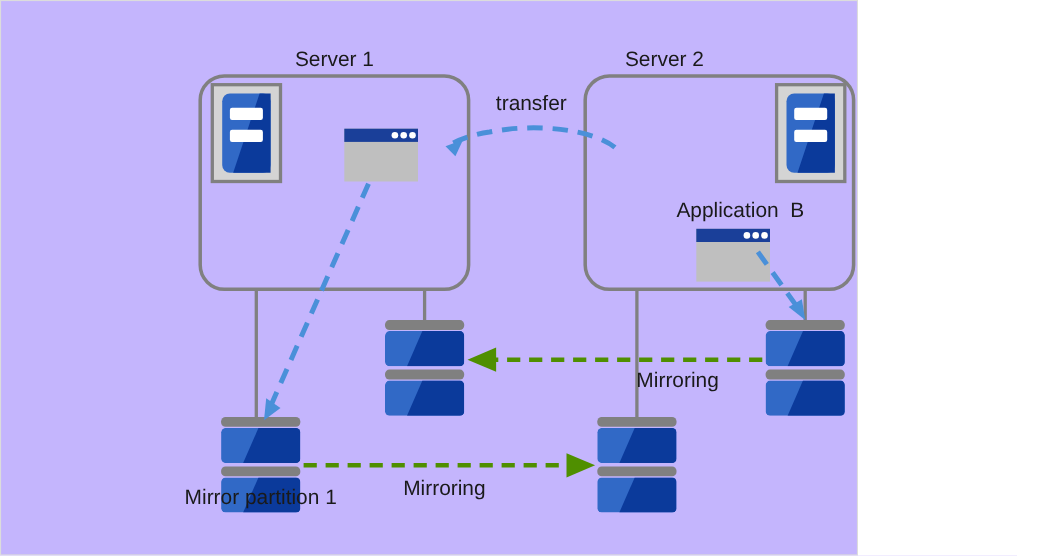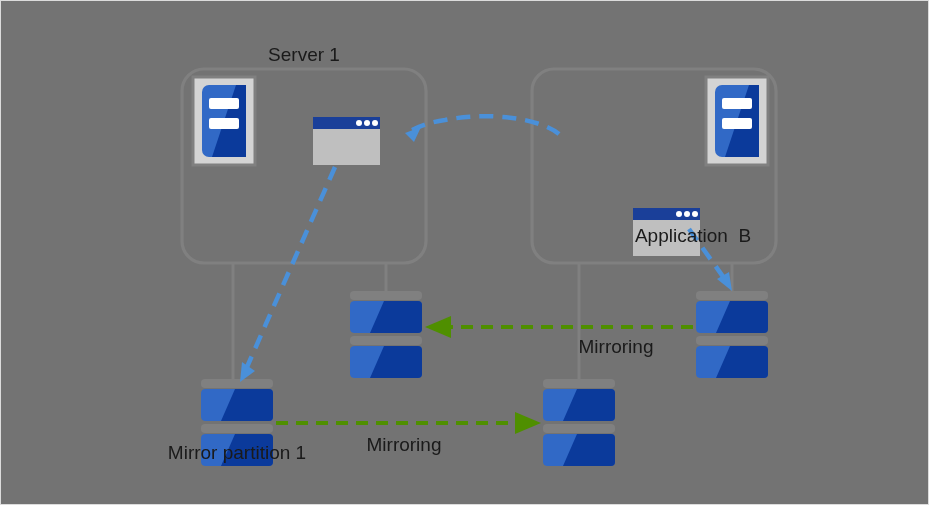--- a/index.html
+++ b/index.html
@@ -5,23 +5,23 @@
   html, body {
     margin: 0;
     padding: 0;
     background: #ffffff;
   }
   body {
     font-family: "Liberation Sans", sans-serif;
   }
   #canvas {
     position: relative;
-    width: 929px;
+    width: 780px;
     height: 505px;
-    background: #737373;
+    background: #c4b5fd;
     border: 1px solid #dcdcdc;
     box-sizing: border-box;
     overflow: hidden;
   }
   #vec {
     position: absolute;
     left: 0;
     top: 0;
     width: 948px;
     height: 505px;
@@ -178,24 +178,26 @@
     </g>
 
     <g>
       <line x1="275" y1="422" x2="516" y2="422" stroke="#4f8f00" stroke-width="4" stroke-dasharray="12 8"></line>
       <path d="M 540 422 L 514 411 L 514 433 Z" fill="#4f8f00"></path>
     </g>
   </svg>
 
   <div class="lbl center" style="left:253px; top:42px; width:100px;">Server 1</div>
 
-
-
-  <div class="lbl center" style="left:612px; top:179px; width:160px;margin-top:44px;">Application  B</div>
-
+  <div class="lbl center" style="left:553px; top:42px; width:100px;">Server 2</div>
+
+
+  <div class="lbl center" style="left:592px; top:179px; width:160px;">Application  B</div>
+
+  <div class="lbl center" style="left:427px; top:82px; width:110px;">transfer</div>
 
   <div class="lbl center" style="left:545px; top:334px; width:140px;">Mirroring</div>
 
   <div class="lbl center" style="left:333px; top:432px; width:140px;">Mirroring</div>
 
   <div class="lbl center" style="left:141px; top:440px; width:190px;">Mirror partition 1</div>
 
 
 </div>
 

